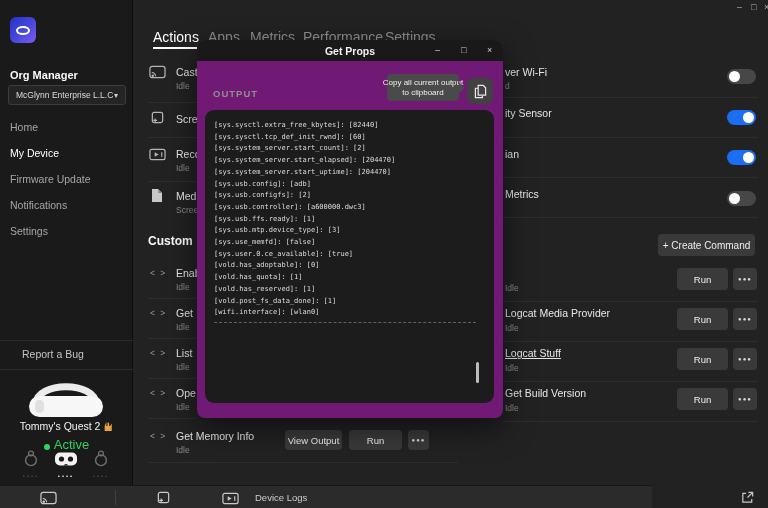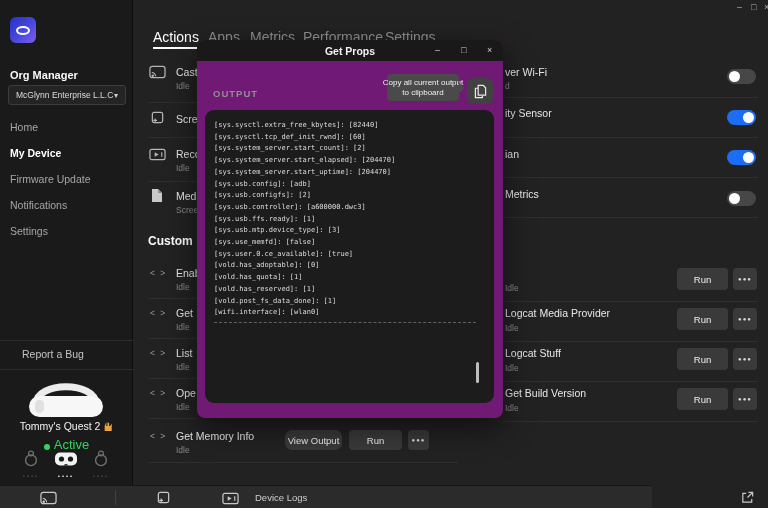--- a/index.html
+++ b/index.html
@@ -21,21 +21,21 @@
     background:linear-gradient(135deg,#2531c8 0%,#4a49dd 55%,#7e5df0 100%);
     display:flex; align-items:center; justify-content:center; }
   .logo-oval { width:14px; height:9px; border:2.5px solid #fff; border-radius:50%; }
   .org-label { position:absolute; left:10px; top:69px; font-size:11px; font-weight:bold; color:#fafafa; }
   .org-select { position:absolute; left:8px; top:85px; width:118px; height:20px;
     background:#242424; border:1px solid #3d3d3d; border-radius:3px;
     display:flex; align-items:center; padding:0 7px; }
   .org-select-text { font-size:8.5px; color:#dcdcdc; flex:1; white-space:nowrap; overflow:hidden; }
   .caret { font-size:8px; color:#cfcfcf; }
   .nav-item { position:absolute; left:10px; font-size:10.5px; color:#a6a6a6; cursor:pointer; }
-  .nav-item.active { color:#ffffff; font-weight:bold;text-align:right; }
+  .nav-item.active { color:#ffffff; font-weight:normal;text-align:right; }
   .side-div { position:absolute; left:0; width:133px; height:1px; background:#2c2c2c; }
   .hero { position:absolute; left:20px; top:374px; }
   .dev-name { position:absolute; left:0; top:420px; width:133px; text-align:center;
     font-size:10.5px; color:#f3f3f3; }
   .dev-status { position:absolute; left:0; top:437px; width:133px; text-align:center;
     font-size:13px; color:#32d45c; }
   .dot-green { display:inline-block; width:6px; height:6px; border-radius:50%; background:#32d45c;
     margin-right:4px; vertical-align:-0.5px; }
   .dev-icons { position:absolute; top:449px; width:34px; text-align:center; }
   .minidots { margin-top:2px; letter-spacing:2px; font-size:6px; line-height:6px; }
@@ -244,21 +244,21 @@
   <div class="main-div" style="left:148px; top:378px; width:49px;"></div>
 
   <span class="code-icon" style="left:150px; top:388px;">&lt; &gt;</span>
   <span class="row-label" style="left:176px; top:387px;">Ope</span>
   <span class="row-sub" style="left:176px; top:402px;">Idle</span>
   <div class="main-div" style="left:148px; top:418px; width:49px;"></div>
 
   <span class="code-icon" style="left:150px; top:431px;">&lt; &gt;</span>
   <span class="row-label" style="left:176px; top:430px;">Get Memory Info</span>
   <span class="row-sub" style="left:176px; top:445px;">Idle</span>
-  <button class="btn" style="left:285px; top:430px; width:57px; height:20px;border-radius:7px;">View Output</button>
+  <button class="btn" style="left:285px; top:430px; width:57px; height:20px;">View Output</button>
   <button class="btn" style="left:349px; top:430px; width:53px; height:20px;">Run</button>
   <button class="btn btn-more" style="left:408px; top:430px; width:21px; height:20px;">●●●</button>
   <div class="main-div" style="left:148px; top:462px; width:310px;"></div>
 
   <span class="row-label" style="left:505px; top:66px;">ver Wi-Fi</span>
   <span class="row-sub" style="left:505px; top:81px;">d</span>
   <div class="switch off" style="left:727px; top:69px;">
       <div class="knob"></div>
     </div>
   <div class="main-div" style="left:503px; top:97px; width:255px;"></div>
@@ -274,33 +274,34 @@
       <div class="knob"></div>
     </div>
   <div class="main-div" style="left:503px; top:177px; width:255px;"></div>
 
   <span class="row-label" style="left:505px; top:188px;">Metrics</span>
   <div class="switch off" style="left:727px; top:191px;">
       <div class="knob"></div>
     </div>
   <div class="main-div" style="left:503px; top:217px; width:255px;"></div>
 
+  <button class="btn" style="left:658px; top:234px; width:97px; height:22px; font-size:10px;">+  Create Command</button>
 
   <span class="row-sub" style="left:505px; top:283px;">Idle</span>
   <button class="btn" style="left:677px; top:268px; width:51px; height:22px;">Run</button>
   <button class="btn btn-more" style="left:733px; top:268px; width:24px; height:22px;">●●●</button>
   <div class="main-div" style="left:503px; top:301px; width:255px;"></div>
 
   <span class="row-label" style="left:505px; top:307px;">Logcat Media Provider</span>
   <span class="row-sub" style="left:505px; top:323px;">Idle</span>
   <button class="btn" style="left:677px; top:308px; width:51px; height:22px;">Run</button>
   <button class="btn btn-more" style="left:733px; top:308px; width:24px; height:22px;">●●●</button>
   <div class="main-div" style="left:503px; top:341px; width:255px;"></div>
 
-  <span class="row-label" style="left:505px; top:347px;">Logcat Stuff</span>
+  <span class="row-label" style="left:505px; top:347px;text-decoration:underline;">Logcat Stuff</span>
   <span class="row-sub" style="left:505px; top:363px;">Idle</span>
   <button class="btn" style="left:677px; top:348px; width:51px; height:22px;">Run</button>
   <button class="btn btn-more" style="left:733px; top:348px; width:24px; height:22px;">●●●</button>
   <div class="main-div" style="left:503px; top:381px; width:255px;"></div>
 
   <span class="row-label" style="left:505px; top:387px;">Get Build Version</span>
   <span class="row-sub" style="left:505px; top:403px;">Idle</span>
   <button class="btn" style="left:677px; top:388px; width:51px; height:22px;">Run</button>
   <button class="btn btn-more" style="left:733px; top:388px; width:24px; height:22px;">●●●</button>
   <div class="main-div" style="left:503px; top:421px; width:255px;"></div>

